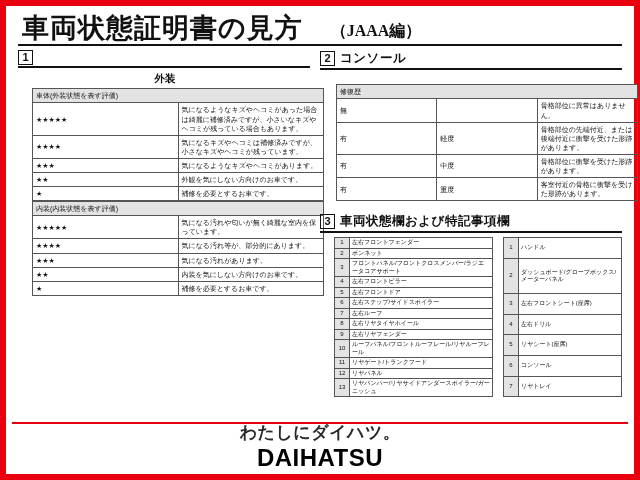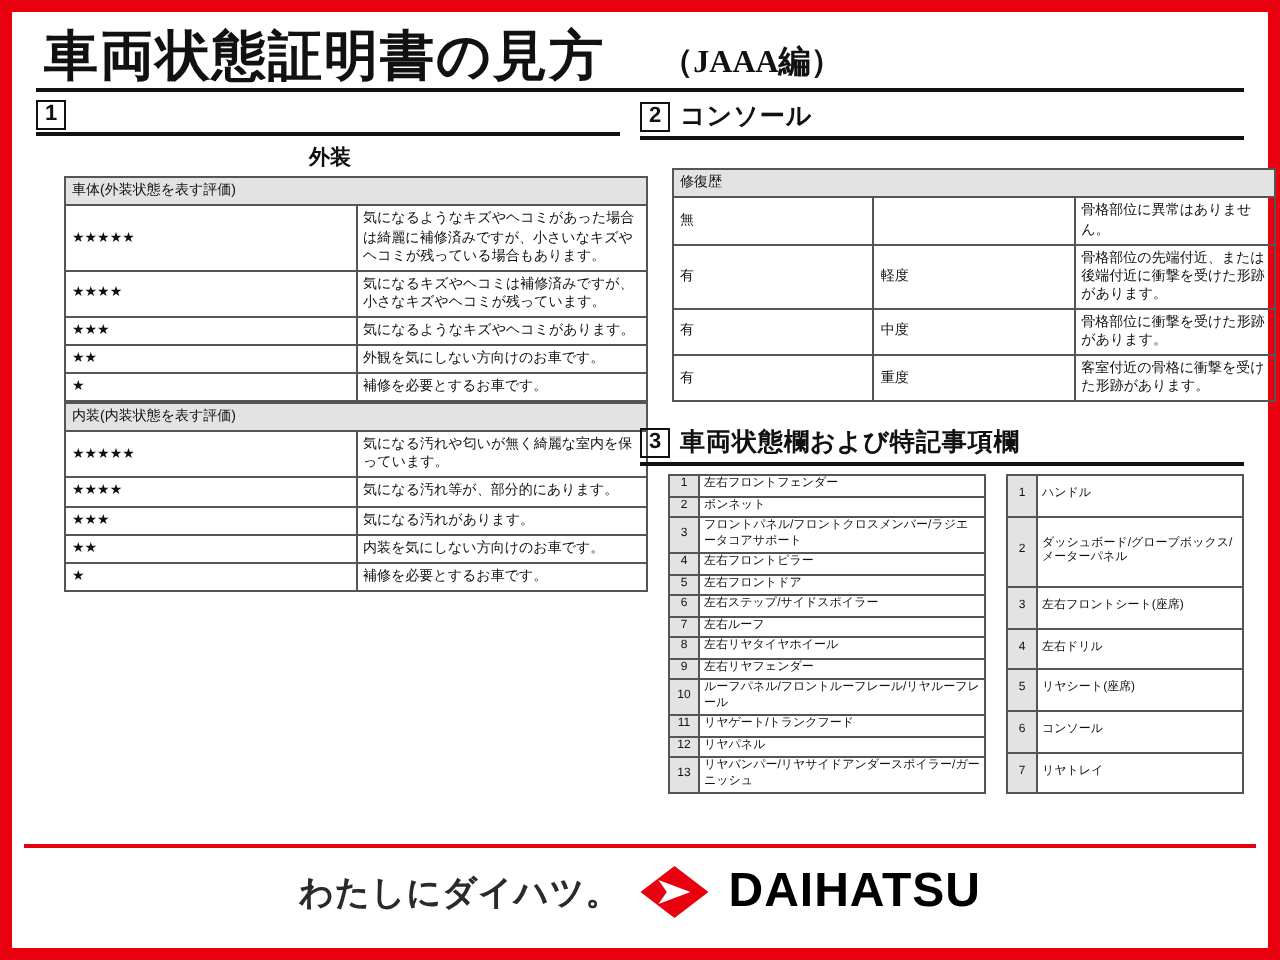--- a/index.html
+++ b/index.html
@@ -155,22 +155,22 @@
 
   
   .footer {
     position:absolute;
     left:6px; right:6px; bottom:6px;
     height:46px;
     border-top:2px solid #e8000f;
     display:flex;
     align-items:center;
     justify-content:center;
-    gap:10px;
     background:#fff;
+    flex-direction:column;
   }
   .slogan {
     font-size:17px;
     font-weight:bold;
     color:#2a2a2a;
     font-family:"Liberation Serif", serif;
     letter-spacing:0.5px;
   }
   .logo-mark {
     width:34px; height:26px;

